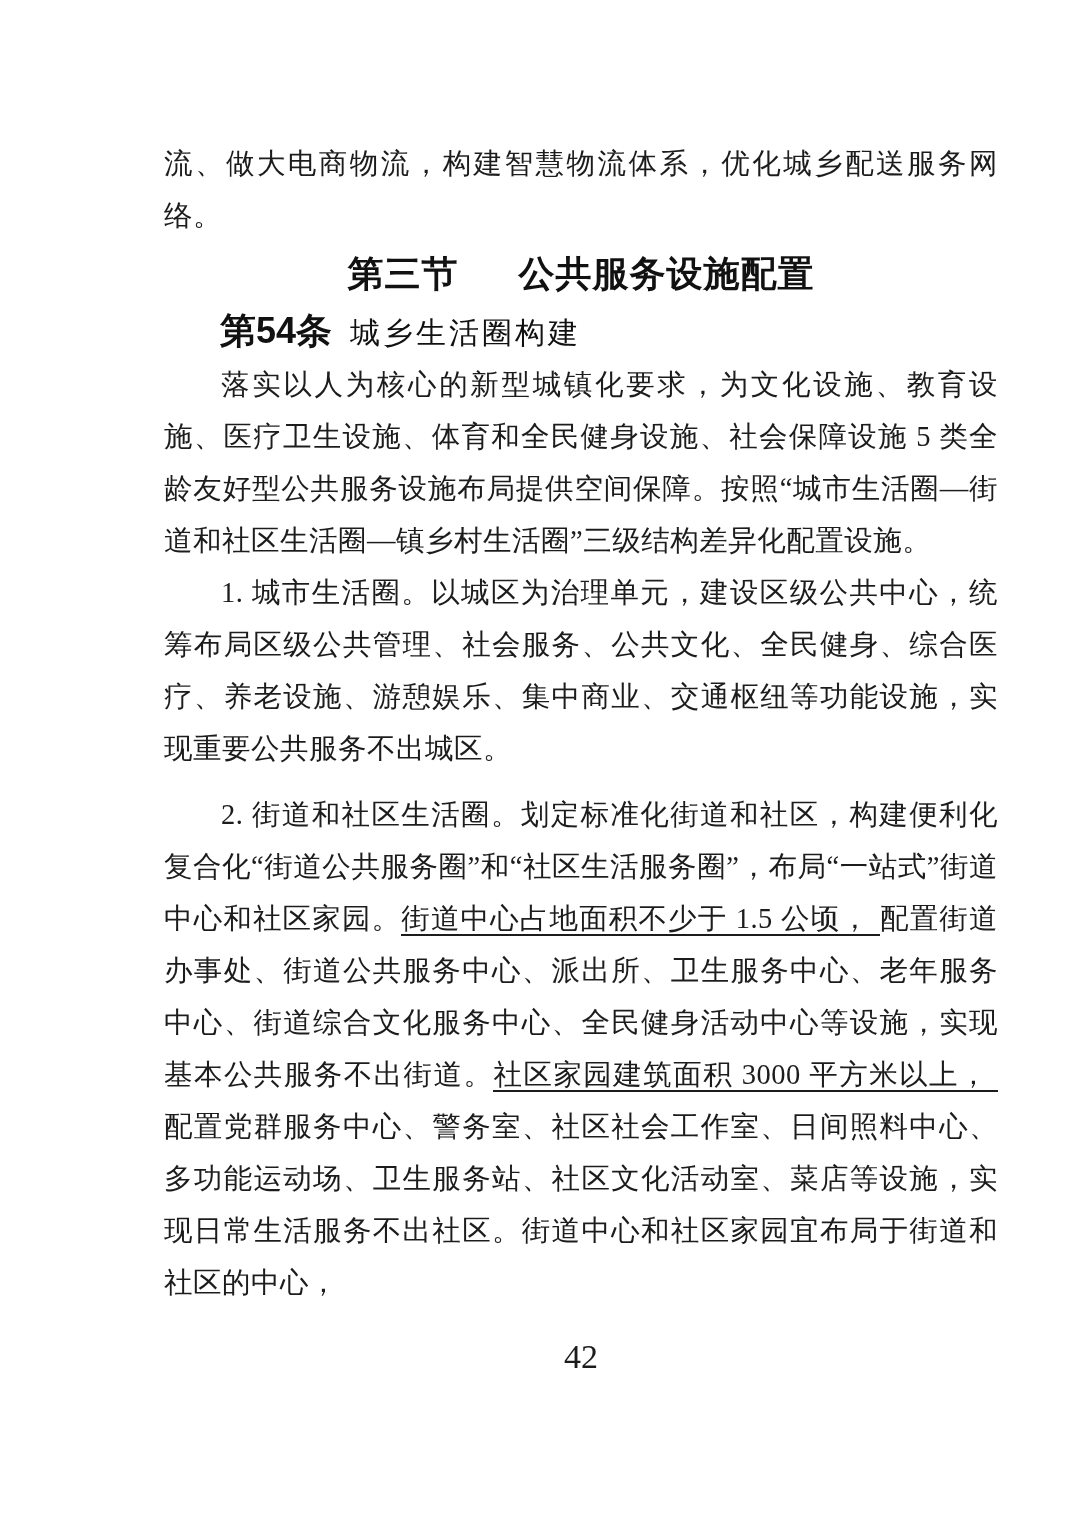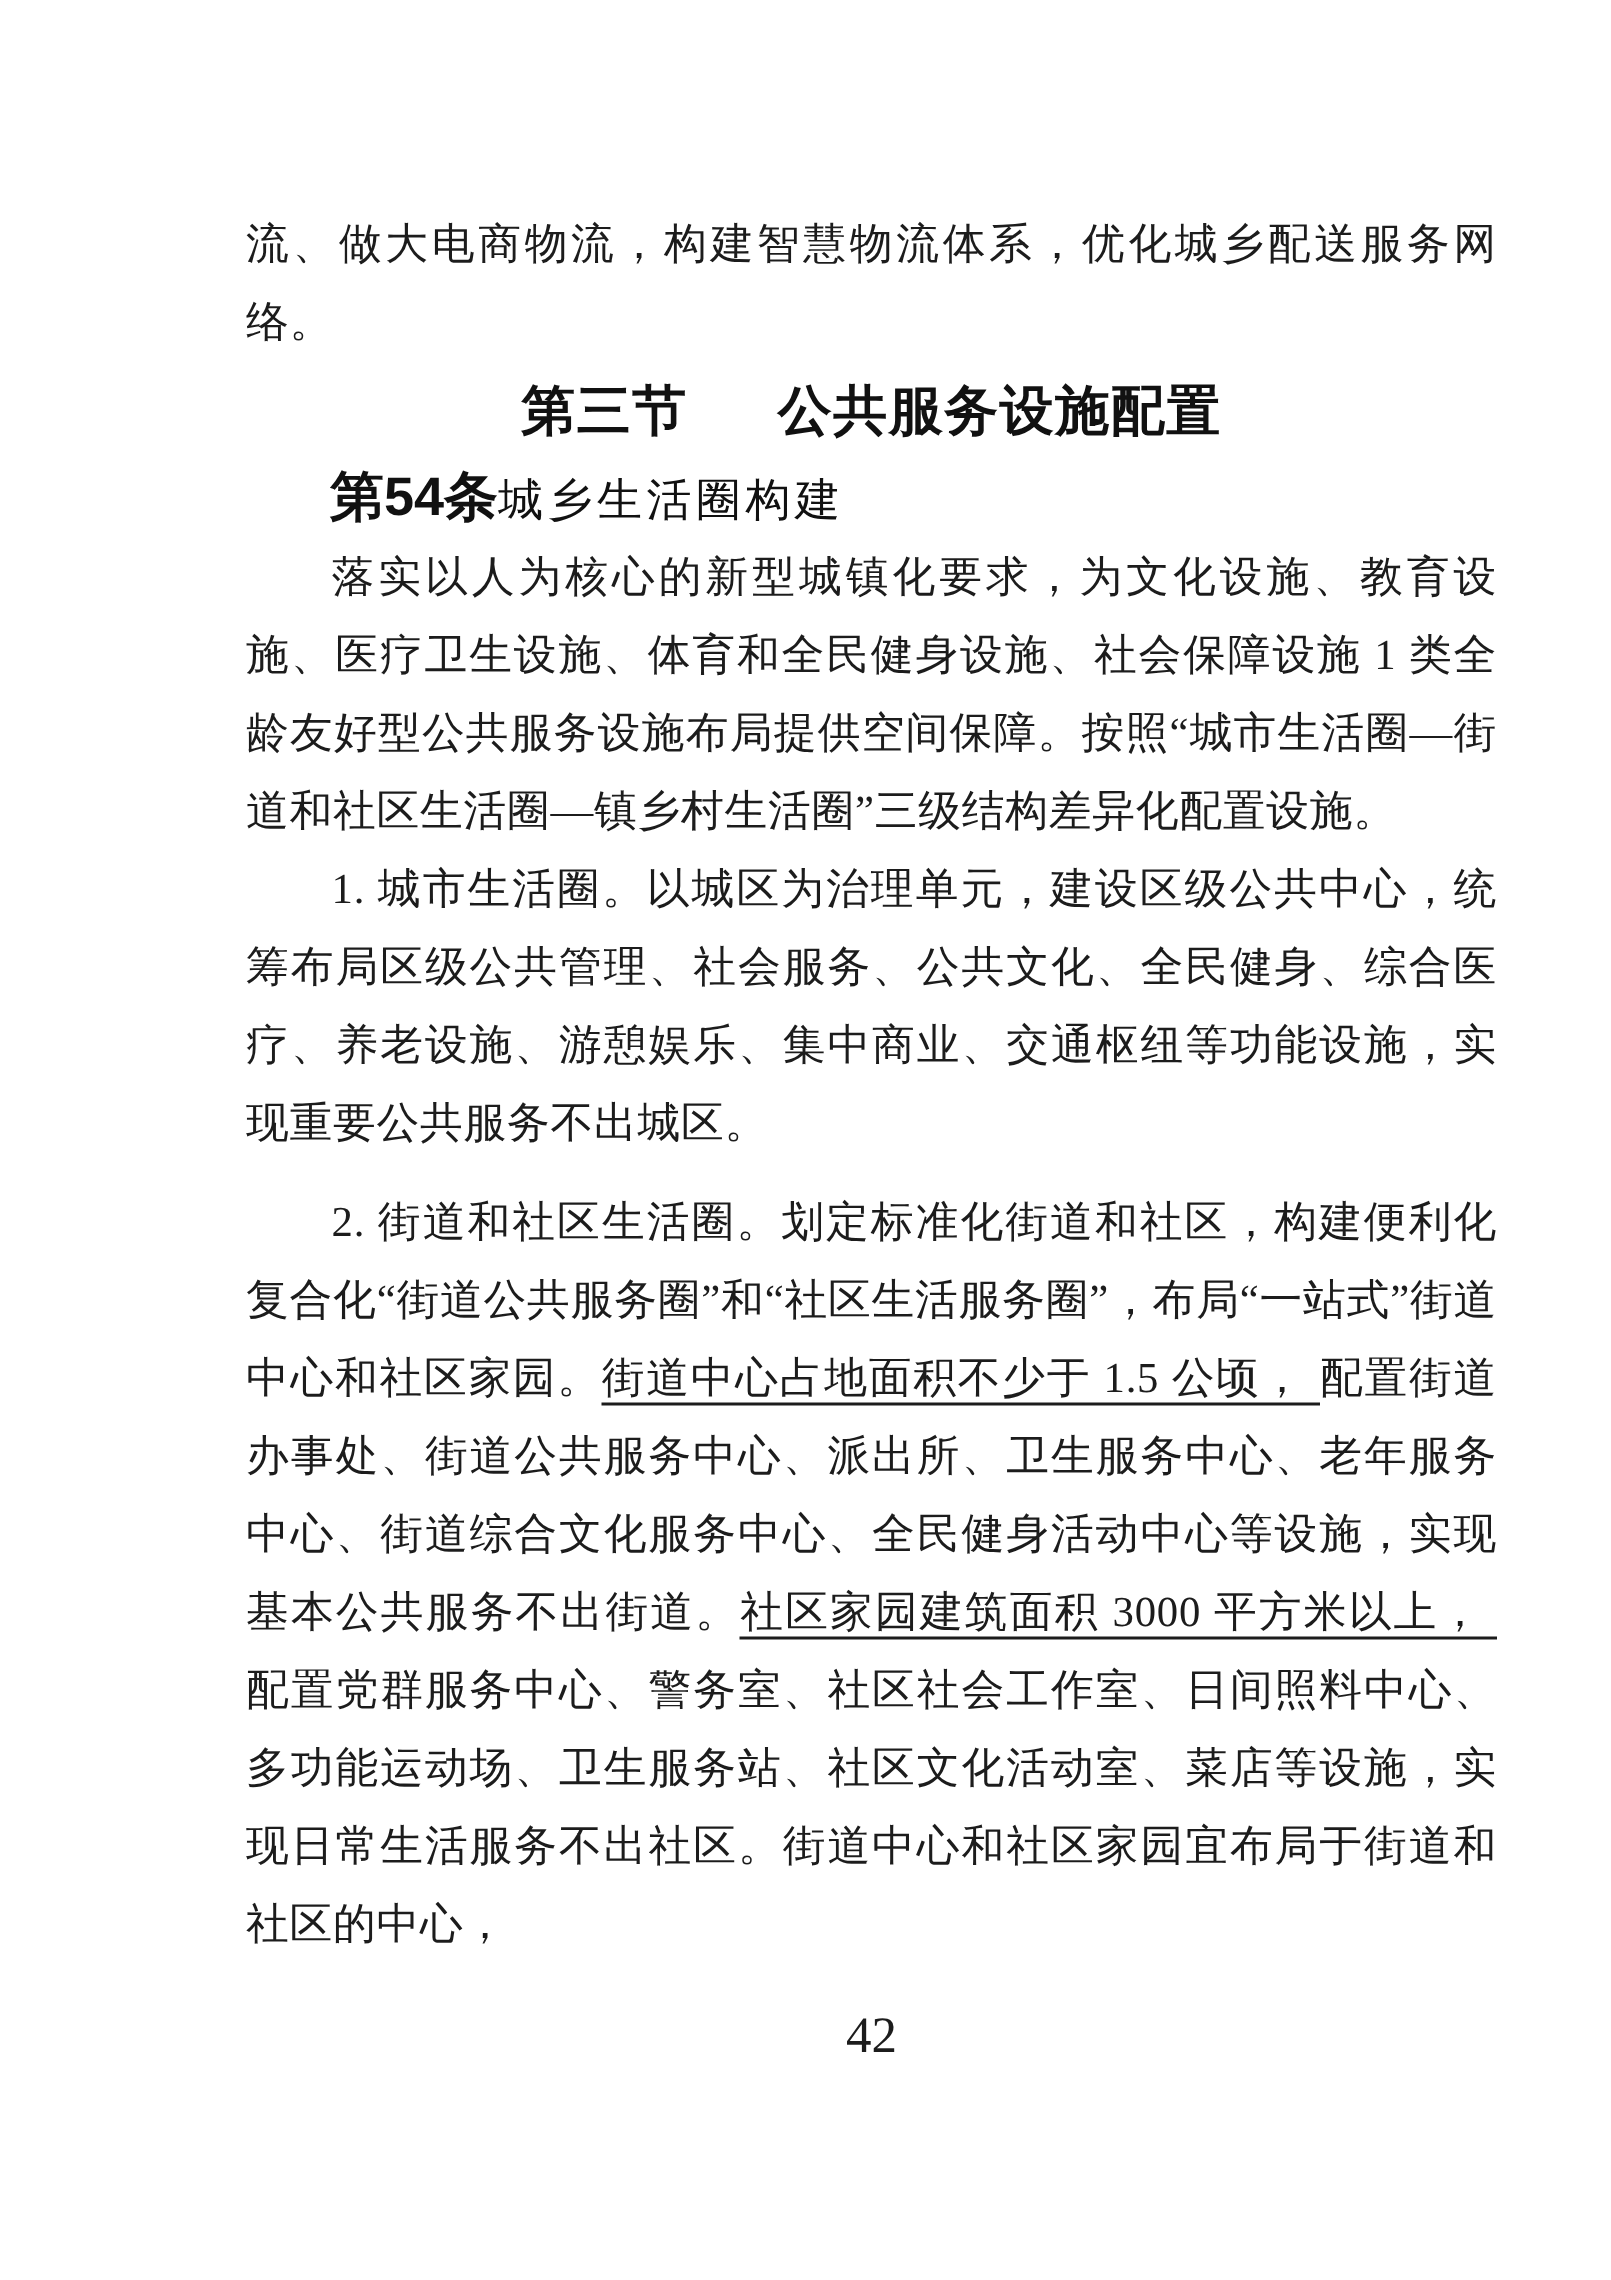--- a/index.html
+++ b/index.html
@@ -52,20 +52,21 @@
     font-family: "Liberation Sans", "DejaVu Sans", sans-serif;
     font-weight: bold;
     font-size: 36px;
     line-height: 52px;
     color: #111111;
   }
   .article-title {
     font-family: Liberation Sans, sans-serif;
     font-weight: normal;
     font-size: 30px;
+    margin-left: 18px;
     letter-spacing: 3px;
   }
   .u {
     border-bottom: 2px solid #1c1c1c;
     padding-right: 10px;
   }
   .page-number {
     margin-top: 30px;
     text-align: center;
     font-size: 34px;
@@ -83,20 +84,20 @@
 
   <h2 class="section-heading">
     <span class="section-label">第三节</span><span class="section-title">公共服务设施配置</span>
   </h2>
 
   <h3 class="article-heading">
     <span class="article-number">第54条</span><span class="article-title">城乡生活圈构建</span>
   </h3>
 
   <div id="paragraphs">
-      <p class="para"><span class="seg">落实以人为核心的新型城镇化要求，为文化设施、教育设施、医疗卫生设施、体育和全民健身设施、社会保障设施 1 类全龄友好型公共服务设施布局提供空间保障。按照“城市生活圈—街道和社区生活圈—镇乡村生活圈”三级结构差异化配置设施。</span></p>
+      <p class="para"><span class="seg">落实以人为核心的新型城镇化要求，为文化设施、教育设施、医疗卫生设施、体育和全民健身设施、社会保障设施 5 类全龄友好型公共服务设施布局提供空间保障。按照“城市生活圈—街道和社区生活圈—镇乡村生活圈”三级结构差异化配置设施。</span></p>
       <p class="para"><span class="seg">1. 城市生活圈。以城区为治理单元，建设区级公共中心，统筹布局区级公共管理、社会服务、公共文化、全民健身、综合医疗、养老设施、游憩娱乐、集中商业、交通枢纽等功能设施，实现重要公共服务不出城区。</span></p>
       <p class="para extra-space"><span class="seg">2. 街道和社区生活圈。划定标准化街道和社区，构建便利化复合化“街道公共服务圈”和“社区生活服务圈”，布局“一站式”街道中心和社区家园。</span><span class="seg u">街道中心占地面积不少于 1.5 公顷，</span><span class="seg">配置街道办事处、街道公共服务中心、派出所、卫生服务中心、老年服务中心、街道综合文化服务中心、全民健身活动中心等设施，实现基本公共服务不出街道。</span><span class="seg u">社区家园建筑面积 3000 平方米以上，</span><span class="seg">配置党群服务中心、警务室、社区社会工作室、日间照料中心、多功能运动场、卫生服务站、社区文化活动室、菜店等设施，实现日常生活服务不出社区。街道中心和社区家园宜布局于街道和社区的中心，</span></p>
     </div>
 
   <div class="page-number">42</div>
 
 </div>
 
 </body></html>

